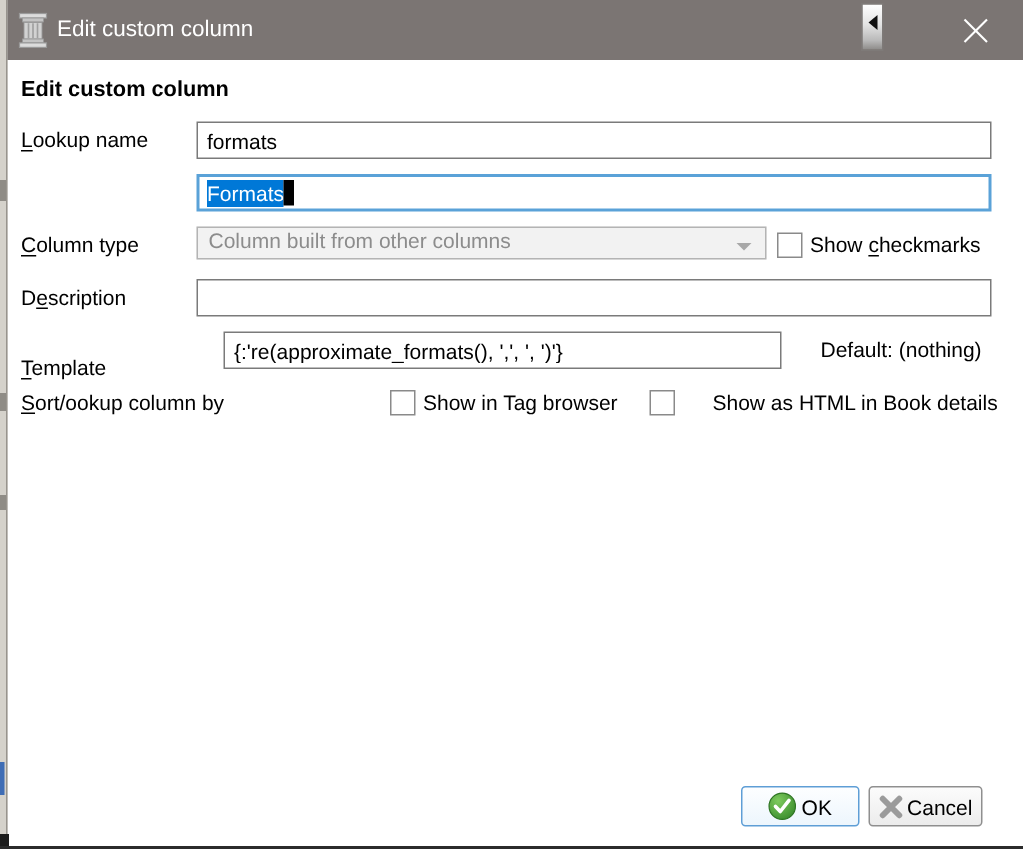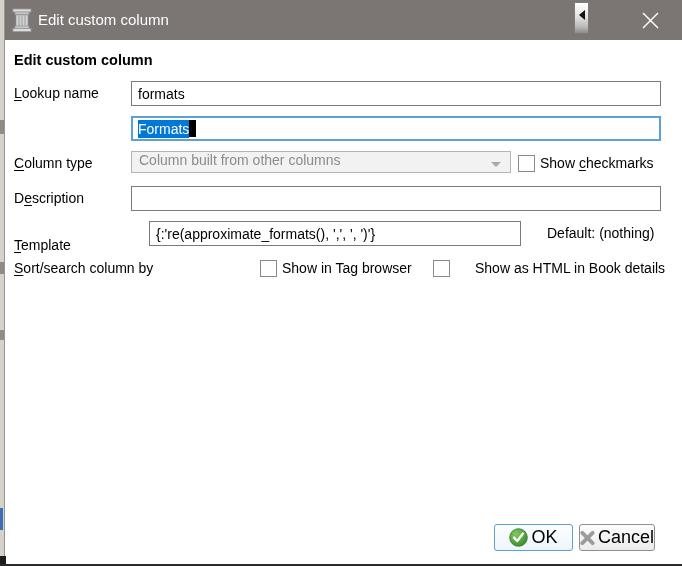--- a/index.html
+++ b/index.html
@@ -71,21 +71,21 @@
   .checkbox {
     position:absolute; width:17px; height:17px; background:#fff; border:1px solid #8a8a8a;
   }
 
   .note { position:absolute; line-height:25px; white-space:nowrap; }
 
   
   .btn {
     position:absolute; height:27px; border-radius:3px;
     display:flex; align-items:center; justify-content:center; gap:3px;
-    font-size:18px; cursor:default;
+    font-size:14px; cursor:default;
   }
   .btn-ok {
     left:494px; top:524px; width:79px;
     border:1px solid #5e9ed6; background:linear-gradient(#fdfeff,#edf6fd);
   }
   .btn-cancel {
     left:579px; top:524px; width:76px;
     border:1px solid #8f8f8f; background:linear-gradient(#fcfcfc,#ececec);align-items:center;
   }
 </style>
@@ -143,21 +143,21 @@
   <div class="checkbox" style="left:518px;top:155px;"></div>
   <div class="label" style="left:540px;top:151px;"><span>Show </span><span class="u">c</span><span>heckmarks</span></div>
 
   <div class="label" style="left:14px;top:186px;"><span>D</span><span class="u">e</span><span>scription</span></div>
   <input class="tfield" style="left: 131px; top: 186px; width: 530px;" value="">
 
   <div class="label" style="left:14px;top:221px;margin-top:12px;"><span></span><span class="u">T</span><span>emplate</span></div>
   <input class="tfield" style="left: 131px; top: 221px; width: 372px; margin-left: 18px;" value="{:'re(approximate_formats(), ',', ', ')'}">
   <div class="note" style="left:547px;top:221px;">Default: (nothing)</div>
 
-  <div class="label" style="left:14px;top:256px;"><span></span><span class="u">S</span><span>ort/search column by</span></div>
+  <div class="label" style="left:14px;top:256px;"><span></span><span class="u">S</span><span>ort/ookup column by</span></div>
   <div class="checkbox" style="left:260px;top:260px;"></div>
   <div class="label" style="left:282px;top:256px;">Show in Tag browser</div>
   <div class="checkbox" style="left:433px;top:260px;"></div>
   <div class="label" style="left:455px;top:256px;margin-left:20px;">Show as HTML in Book details</div>
 
   <div class="btn btn-ok">
     <svg width="19" height="19" viewBox="0 0 19 19">
       <defs>
         <radialGradient id="g1" cx="35%" cy="30%" r="75%">
           <stop offset="0%" stop-color="#7ecb5e"></stop>

